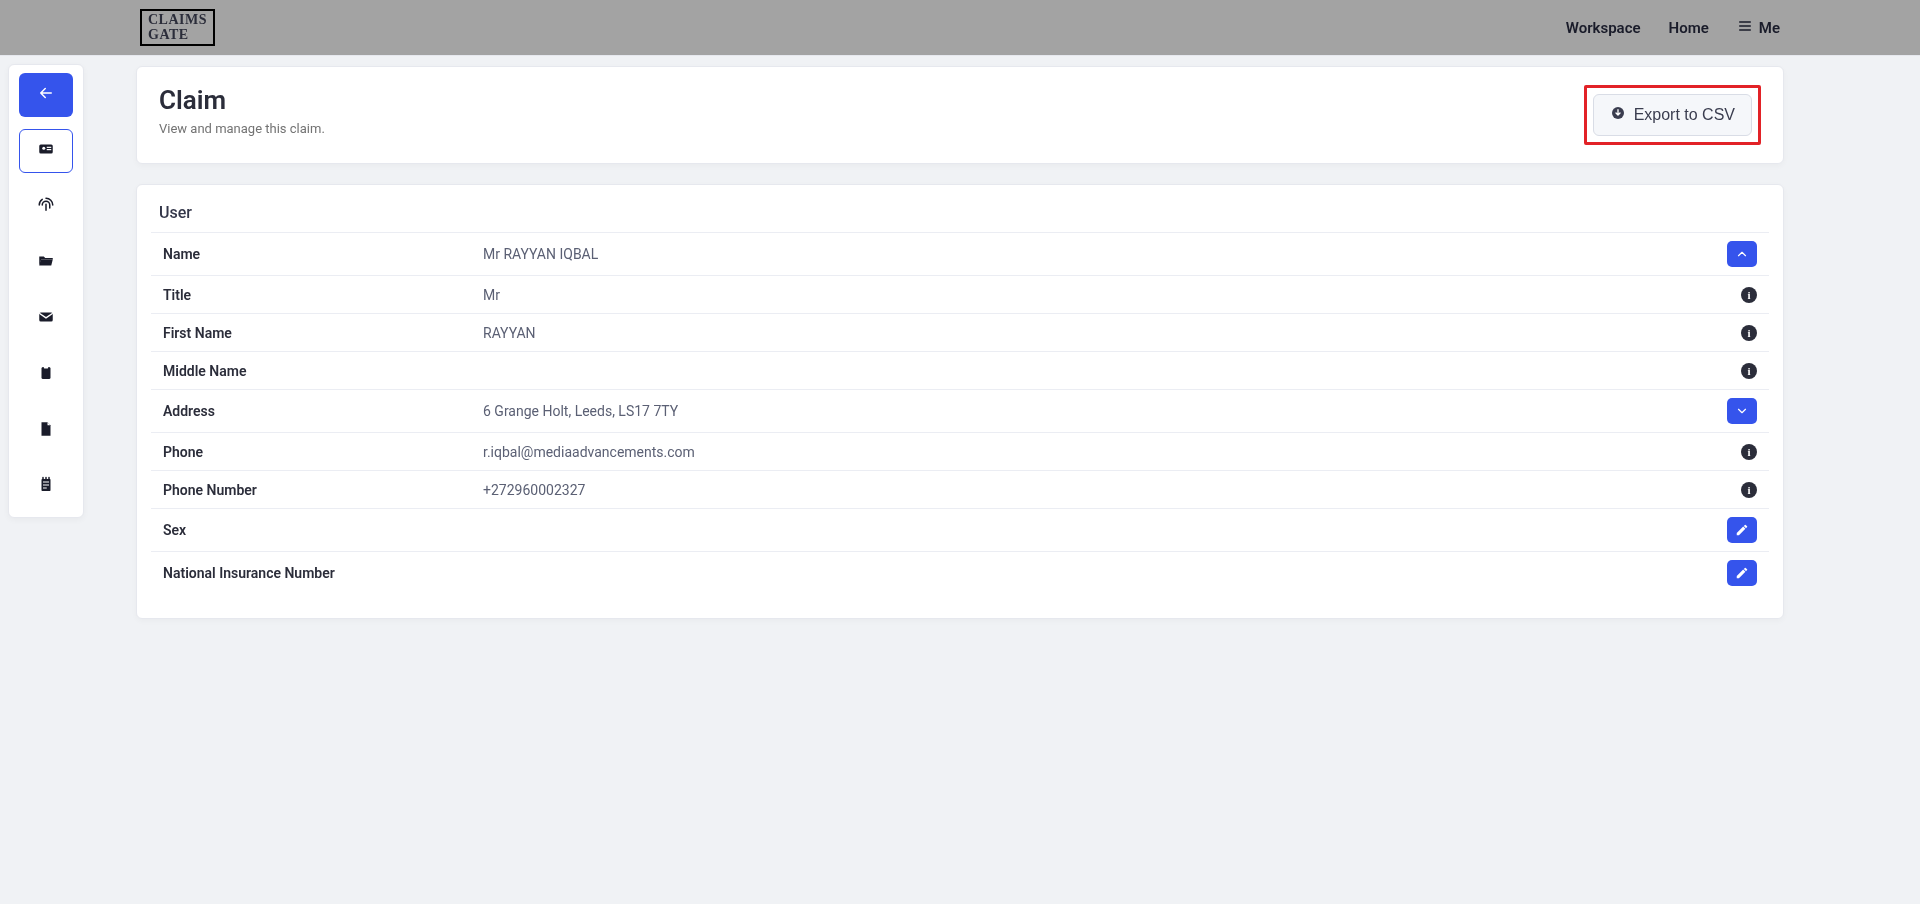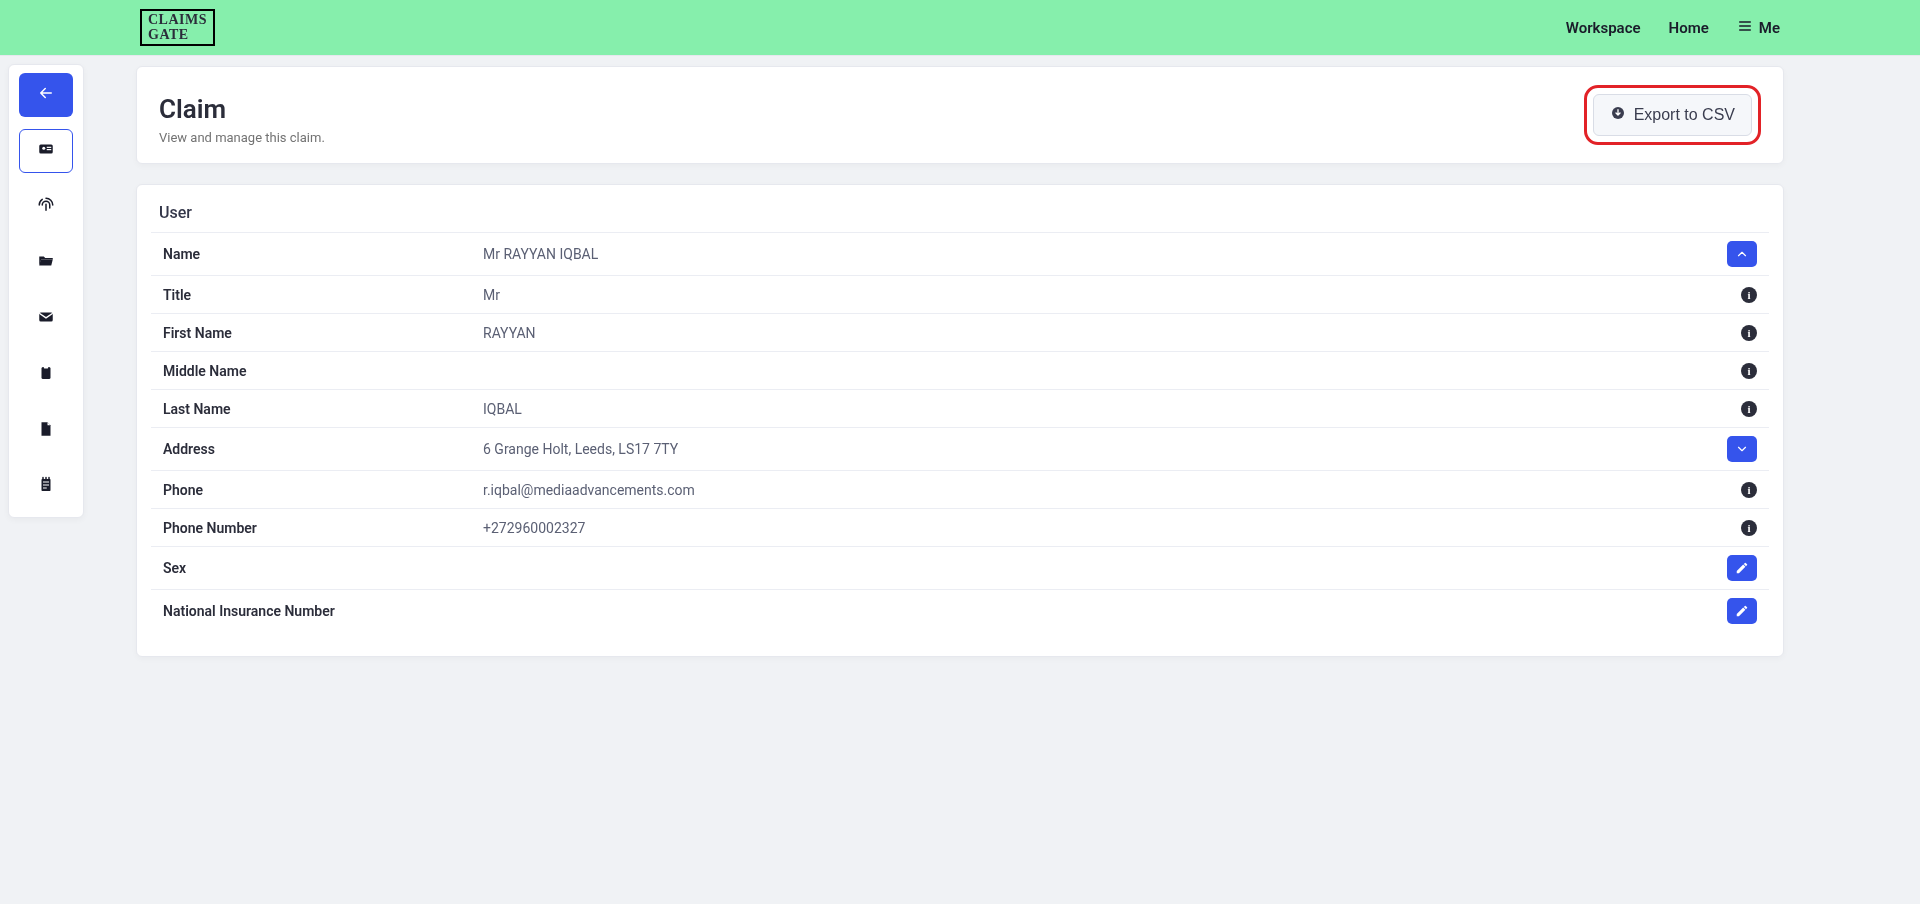--- a/index.html
+++ b/index.html
@@ -5,21 +5,21 @@
   * { box-sizing: border-box; margin: 0; padding: 0; }
   html, body { height: 100%; }
   body {
     font-family: -apple-system, BlinkMacSystemFont, "Segoe UI", Roboto, Helvetica, Arial, sans-serif;
     background: #f0f2f5;
     color: #2b2d3a;
   }
 
   
   .topnav {
-    background: #86efac;
+    background: #a3a3a3;
     border-bottom: 1px solid #e6e8ee;
     height: 56px;
     display: flex;
     align-items: center;
     padding: 0 140px;
     justify-content: space-between;
   }
   .logo-box {
     border: 2px solid #000;
     padding: 2px 6px;
@@ -89,28 +89,28 @@
   }
 
   .card {
     background: #fff;
     border: 1px solid #e6e8ee;
     border-radius: 6px;
     padding: 18px 22px;
     box-shadow: 0 2px 6px rgba(0,0,0,0.03);
   }
 
-  .header-card { display: flex; align-items: flex-end; justify-content: space-between; }
+  .header-card { display: flex; align-items: flex-start; justify-content: space-between; }
   .header-left h1 { font-size: 26px; font-weight: 600; color: #2b2d3a; }
   .header-left p { font-size: 13px; color: #737373; margin-top: 6px; }
 
   .export-wrap {
     border: 3px solid #e22227;
     padding: 6px;
-    border-radius: 14px;
+    border-radius: 2px;
   }
   .export-btn {
     display: inline-flex;
     align-items: center;
     gap: 8px;
     background: #f5f7fa;
     border: 1px solid #d9dde6;
     color: #3a3d4f;
     padding: 10px 16px;
     border-radius: 6px;
@@ -293,25 +293,20 @@
               <td class="label">First Name</td>
               <td class="value">RAYYAN</td>
               <td class="act"><span class="icon-info">i</span></td>
             </tr>
             <tr>
               <td class="label">Middle Name</td>
               <td class="value"></td>
               <td class="act"><span class="icon-info">i</span></td>
             </tr>
             <tr>
-              <td class="label">Last Name</td>
-              <td class="value">IQBAL</td>
-              <td class="act"><span class="icon-info">i</span></td>
-            </tr>
-            <tr>
               <td class="label">Address</td>
               <td class="value">6 Grange Holt, Leeds, LS17 7TY</td>
               <td class="act wide"><span class="mini-btn">
                   <svg viewBox="0 0 24 24">
                     <path class="stroke" style="stroke:#fff" d="M6 9l6 6 6-6"></path>
                   </svg>
                 </span></td>
             </tr>
             <tr>
               <td class="label">Phone</td>

